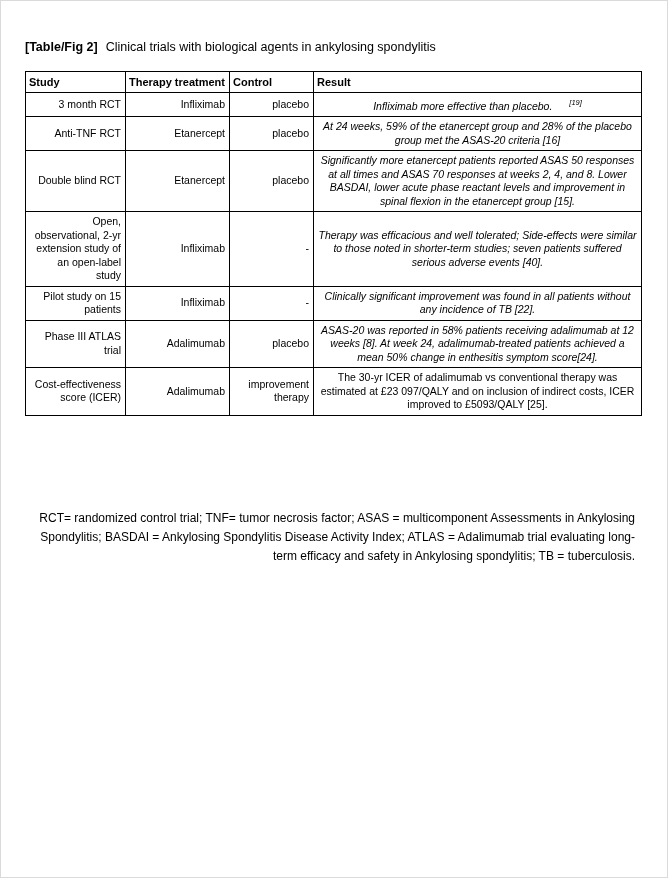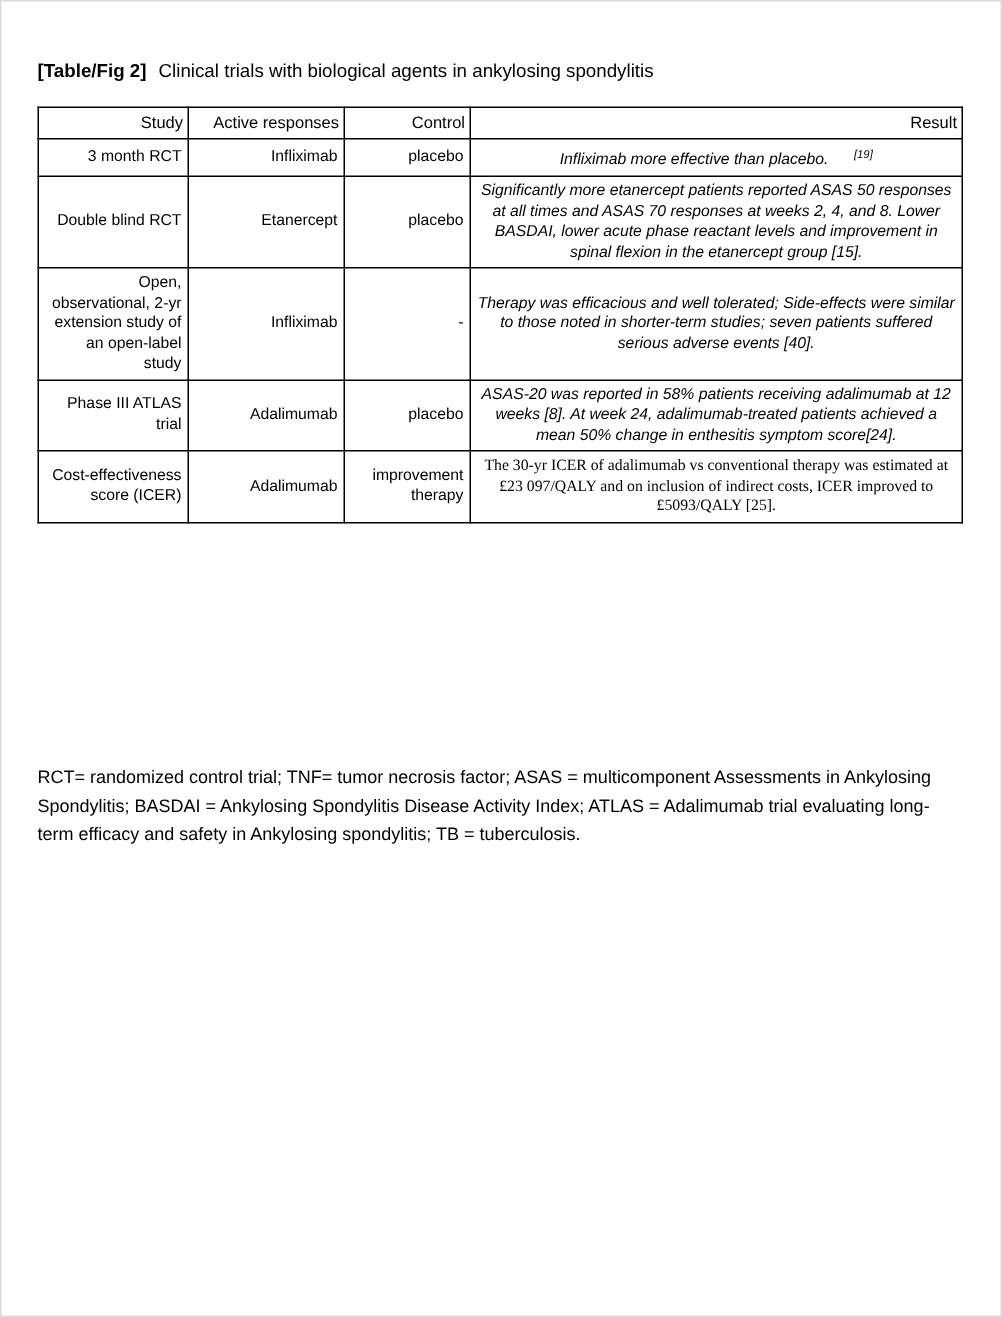--- a/index.html
+++ b/index.html
@@ -49,22 +49,22 @@
     table-layout: fixed;
     font-size: 10.5px;
   }
   table.trials th,
   table.trials td {
     border: 1px solid #000000;
     padding: 3px 4px;
     vertical-align: middle;
   }
   table.trials thead th {
-    font-weight: normal;
-    text-align: right;
+    font-weight: bold;
+    text-align: left;
     font-size: 11px;
     padding: 4px 3px;
   }
   td.c-study, td.c-treat, td.c-control {
     text-align: right;
   }
   td.c-result {
     text-align: center;
     font-style: italic;
     line-height: 13.5px;
@@ -82,24 +82,24 @@
     font-style: italic;
     margin-left: 17px;
   }
   .footnote {
     position: absolute;
     left: 24px;
     top: 508px;
     width: 610px;
     font-size: 12px;
     line-height: 19px;
+    text-align: right;
   }
   tr.r-last td.c-result {
     font-style: normal;
-    font-family: Liberation Serif, serif;
   }
 </style>
 </head>
 <body>
 
 <div class="page">
 
   <div class="caption">
     <span class="cap-tag">[Table/Fig 2]</span><span class="cap-text">Clinical trials with biological agents in ankylosing spondylitis</span>
   </div>
@@ -107,43 +107,55 @@
   <table class="trials">
     <colgroup>
       <col class="col-study">
       <col class="col-treat">
       <col class="col-control">
       <col class="col-result">
     </colgroup>
     <thead>
       <tr>
         <th>Study</th>
-        <th>Active responses</th>
+        <th>Therapy treatment</th>
         <th>Control</th>
         <th>Result</th>
       </tr>
     </thead>
     <tbody>
       <tr>
         <td class="c-study">3 month RCT</td>
         <td class="c-treat">Infliximab</td>
         <td class="c-control">placebo</td>
         <td class="c-result"><span>Infliximab more effective than placebo.</span><span class="ref-sup">[19]</span></td>
       </tr>
       <tr>
+        <td class="c-study">Anti-TNF RCT</td>
+        <td class="c-treat">Etanercept</td>
+        <td class="c-control">placebo</td>
+        <td class="c-result">At 24 weeks, 59% of the etanercept group and 28% of the placebo group met the ASAS-20 criteria [16]</td>
+      </tr>
+      <tr>
         <td class="c-study">Double blind RCT</td>
         <td class="c-treat">Etanercept</td>
         <td class="c-control">placebo</td>
         <td class="c-result">Significantly more etanercept patients reported ASAS 50 responses at all times and ASAS 70 responses at weeks 2, 4, and 8. Lower BASDAI, lower acute phase reactant levels and improvement in spinal flexion  in the etanercept group [15].</td>
       </tr>
       <tr>
         <td class="c-study">Open, observational, 2-yr extension study of an open-label study</td>
         <td class="c-treat">Infliximab</td>
         <td class="c-control">-</td>
         <td class="c-result">Therapy was efficacious and well tolerated; Side-effects were similar to those noted in shorter-term studies; seven patients suffered serious adverse events [40].</td>
+      </tr>
+      <tr>
+        <td class="c-study">Pilot study on 15 patients</td>
+        <td class="c-treat">Infliximab</td>
+        <td class="c-control">-</td>
+        <td class="c-result">Clinically significant improvement was found in all patients without any incidence of TB [22].</td>
       </tr>
       <tr>
         <td class="c-study">Phase III ATLAS trial</td>
         <td class="c-treat">Adalimumab</td>
         <td class="c-control">placebo</td>
         <td class="c-result">ASAS-20 was reported in 58% patients receiving adalimumab at 12 weeks [8]. At week 24, adalimumab-treated patients achieved a mean 50% change in enthesitis symptom score[24].</td>
       </tr>
       <tr class="r-last">
         <td class="c-study">Cost-effectiveness score (ICER)</td>
         <td class="c-treat">Adalimumab</td>

